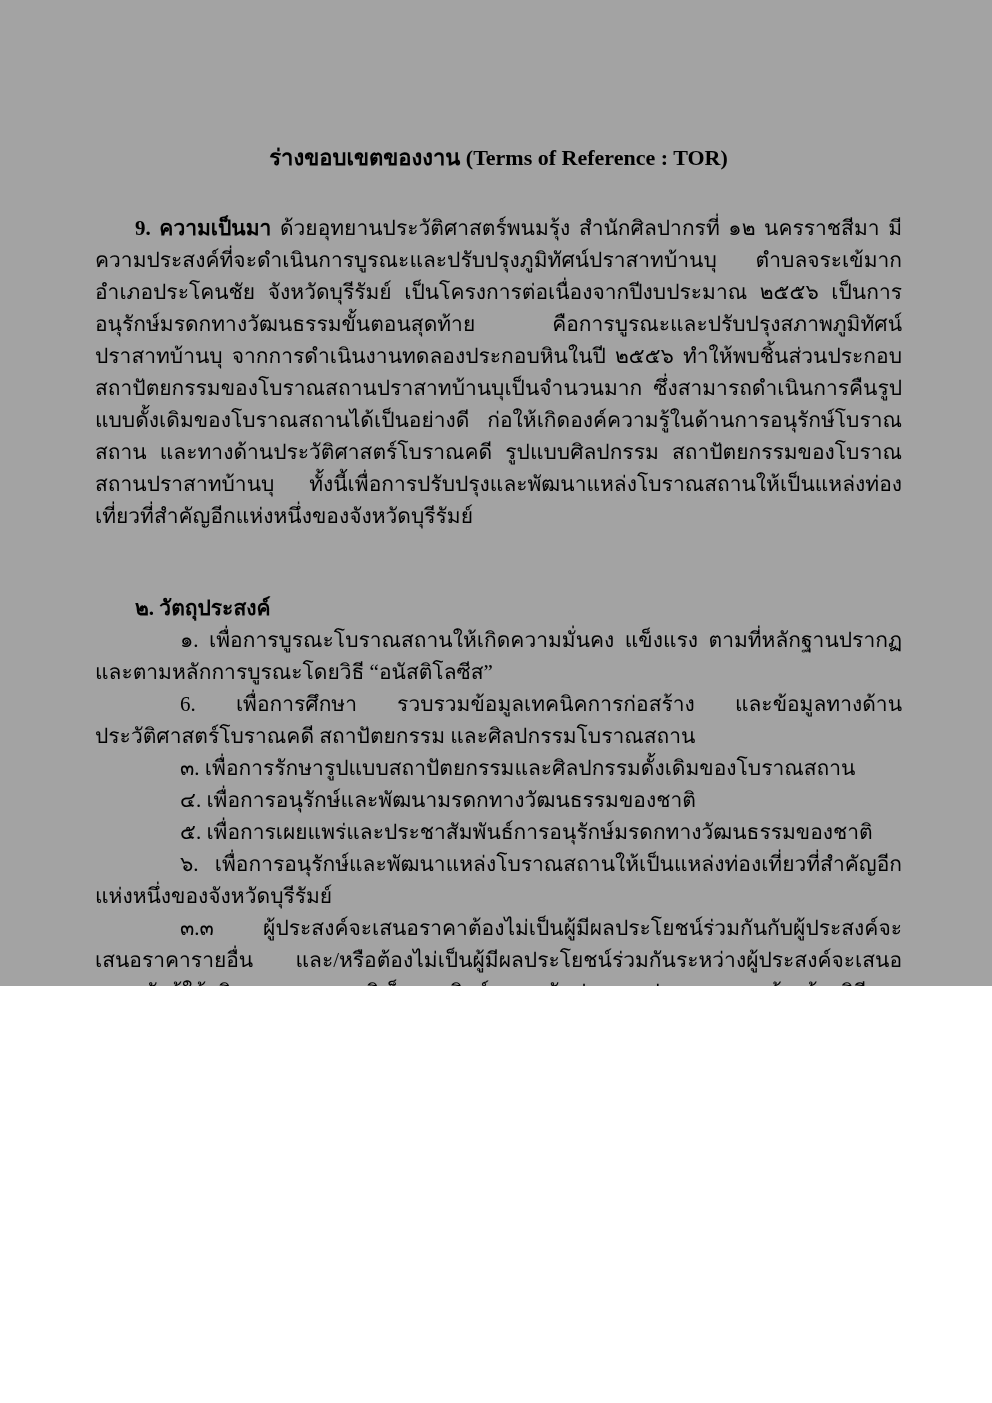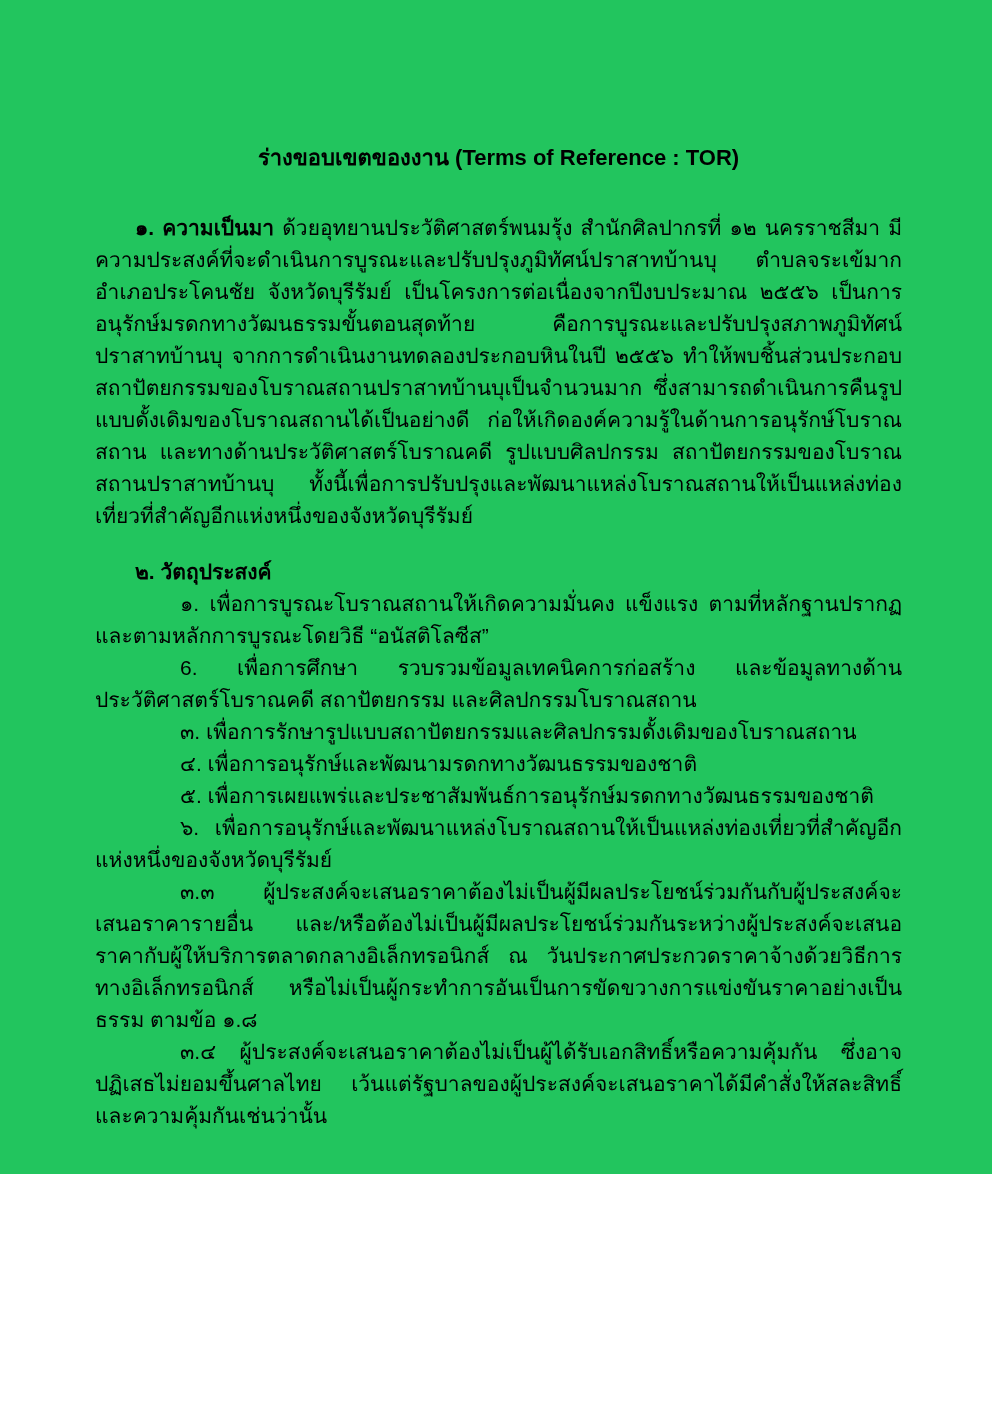--- a/index.html
+++ b/index.html
@@ -1,22 +1,22 @@
 <!DOCTYPE html>
 <html lang="th"><head>
 <meta charset="utf-8">
 <style>
   html, body { margin: 0; padding: 0; }
   body { background: #ffffff; }
   .page {
     width: 992px;
-    height: 1174px;
-    background: #22c55e;
+    height: 986px;
+    background: #a3a3a3;
     color: #000000;
-    font-family: Liberation Sans, sans-serif;
+    font-family: Liberation Serif, serif;
     overflow: hidden;
     position: relative;
     box-sizing: border-box;
   }
   .content {
     padding: 140px 90px 0 95px;
   }
   .title-line {
     text-align: center;
     font-weight: bold;
@@ -30,35 +30,35 @@
     text-align: justify;
   }
   .lead {
     margin-top: 36px;
     text-indent: 40px;
   }
   .heading {
     font-weight: bold;
     text-indent: 40px;
   }
-  .heading.h2 { margin-top: 24px; }
+  .heading.h2 { margin-top: 60px; }
   .heading.h3 { margin-top: 46px; }
   .item {
     text-indent: 85px;
   }
 </style>
 </head>
 <body>
 
 <div class="page">
   <div class="content">
 
     <div class="title-line">ร่างขอบเขตของงาน (Terms of Reference : TOR)</div>
 
-    <p class="para lead"><b>๑. ความเป็นมา</b>
+    <p class="para lead"><b>9. ความเป็นมา</b>
       <span>ด้วยอุทยานประวัติศาสตร์พนมรุ้ง สำนักศิลปากรที่ ๑๒ นครราชสีมา มีความประสงค์ที่จะดำเนินการบูรณะและปรับปรุงภูมิทัศน์ปราสาทบ้านบุ ตำบลจระเข้มาก อำเภอประโคนชัย จังหวัดบุรีรัมย์ เป็นโครงการต่อเนื่องจากปีงบประมาณ ๒๕๕๖ เป็นการอนุรักษ์มรดกทางวัฒนธรรมขั้นตอนสุดท้าย คือการบูรณะและปรับปรุงสภาพภูมิทัศน์ปราสาทบ้านบุ จากการดำเนินงานทดลองประกอบหินในปี ๒๕๕๖ ทำให้พบชิ้นส่วนประกอบสถาปัตยกรรมของโบราณสถานปราสาทบ้านบุเป็นจำนวนมาก ซึ่งสามารถดำเนินการคืนรูปแบบดั้งเดิมของโบราณสถานได้เป็นอย่างดี ก่อให้เกิดองค์ความรู้ในด้านการอนุรักษ์โบราณสถาน และทางด้านประวัติศาสตร์โบราณคดี รูปแบบศิลปกรรม สถาปัตยกรรมของโบราณสถานปราสาทบ้านบุ ทั้งนี้เพื่อการปรับปรุงและพัฒนาแหล่งโบราณสถานให้เป็นแหล่งท่องเที่ยวที่สำคัญอีกแห่งหนึ่งของจังหวัดบุรีรัมย์</span>
     </p>
 
     <p class="heading h2">๒. วัตถุประสงค์</p>
     <p class="item">๑. เพื่อการบูรณะโบราณสถานให้เกิดความมั่นคง แข็งแรง ตามที่หลักฐานปรากฏ และตามหลักการบูรณะโดยวิธี “อนัสติโลซีส”</p>
     <p class="item">6. เพื่อการศึกษา รวบรวมข้อมูลเทคนิคการก่อสร้าง และข้อมูลทางด้านประวัติศาสตร์โบราณคดี สถาปัตยกรรม และศิลปกรรมโบราณสถาน</p>
     <p class="item">๓. เพื่อการรักษารูปแบบสถาปัตยกรรมและศิลปกรรมดั้งเดิมของโบราณสถาน</p>
     <p class="item">๔. เพื่อการอนุรักษ์และพัฒนามรดกทางวัฒนธรรมของชาติ</p>
     <p class="item">๕. เพื่อการเผยแพร่และประชาสัมพันธ์การอนุรักษ์มรดกทางวัฒนธรรมของชาติ</p>
     <p class="item">๖. เพื่อการอนุรักษ์และพัฒนาแหล่งโบราณสถานให้เป็นแหล่งท่องเที่ยวที่สำคัญอีกแห่งหนึ่งของจังหวัดบุรีรัมย์</p>

